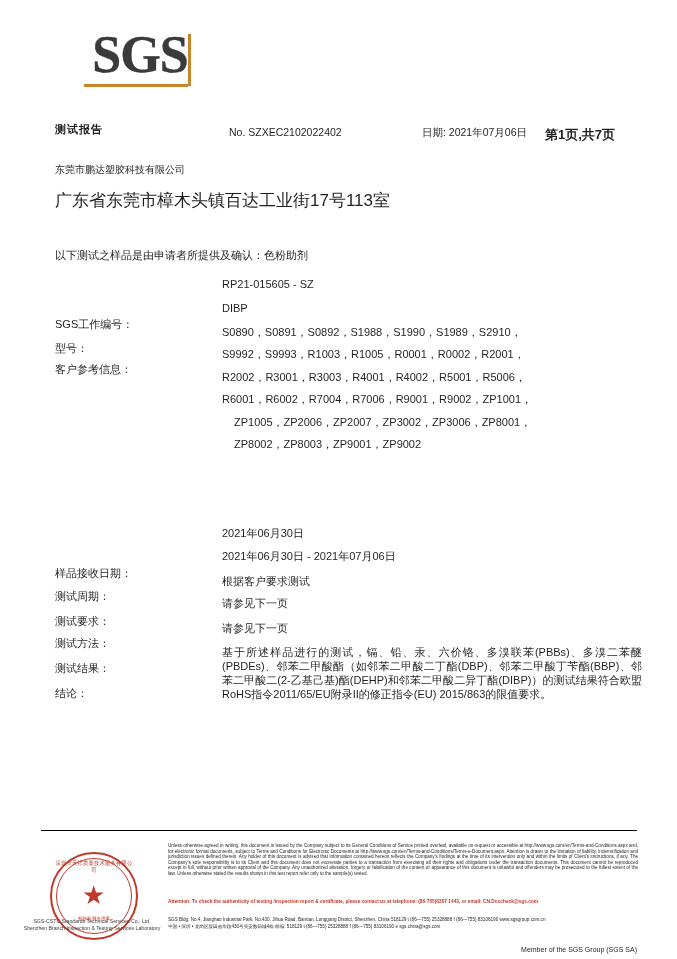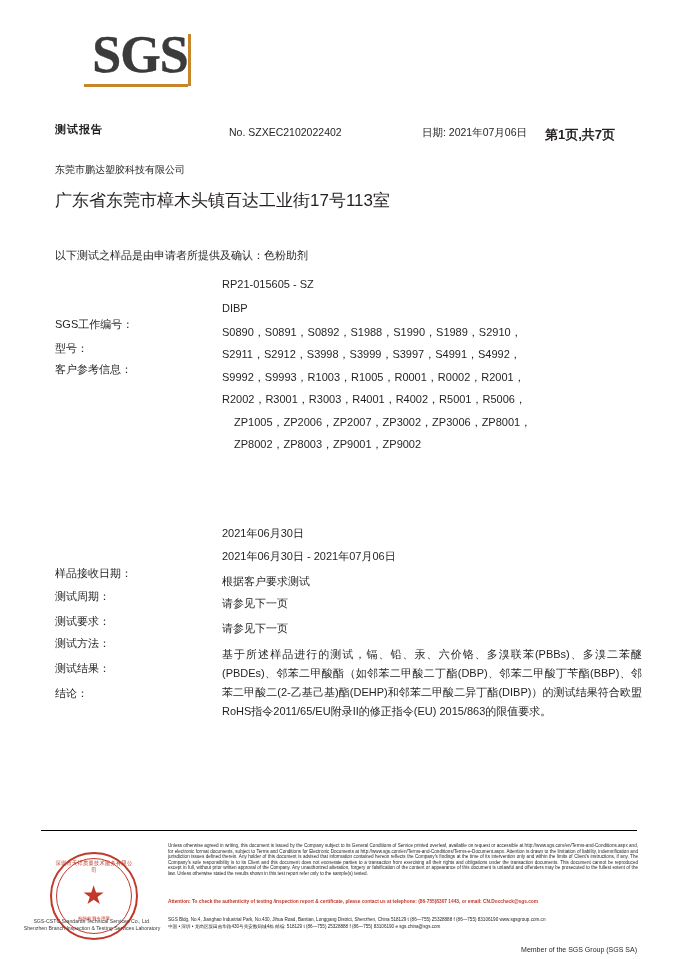--- a/index.html
+++ b/index.html
@@ -132,21 +132,21 @@
   .kv-row { position: absolute; left: 55px; width: 600px; }
 
   .v-lines div {
     line-height: 22.4px;
     white-space: nowrap;
   }
   .v-line-indent { padding-left: 12px; }
 
   
   .conclusion-text {
-    line-height: 19px;
+    line-height: 14px;
     text-align: justify;
     width: 415px;
   }
 
   
   .footer-rule {
     position: absolute;
     left: 41px;
     top: 830px;
     width: 596px;
@@ -280,23 +280,23 @@
 
   <div class="kv-row kv" style="top:300px;">
     <span class="k">型号：</span>
     <span class="v">DIBP</span>
   </div>
 
   <div class="kv-row kv" style="top:321px;">
     <span class="k">客户参考信息：</span>
     <span class="v v-lines">
       <div>S0890，S0891，S0892，S1988，S1990，S1989，S2910，</div>
-      <div>S2911，S2912，S3998，S3999，S3997，S4991，S4992，</div>
       <div>S9992，S9993，R1003，R1005，R0001，R0002，R2001，</div>
       <div>R2002，R3001，R3003，R4001，R4002，R5001，R5006，</div>
+      <div>R6001，R6002，R7004，R7006，R9001，R9002，ZP1001，</div>
       <div class="v-line-indent">ZP1005，ZP2006，ZP2007，ZP3002，ZP3006，ZP8001，</div>
       <div class="v-line-indent">ZP8002，ZP8003，ZP9001，ZP9002</div>
     </span>
   </div>
 
   <div class="kv-row kv" style="top:525px;">
     <span class="k">样品接收日期：</span>
     <span class="v">2021年06月30日</span>
   </div>
 

